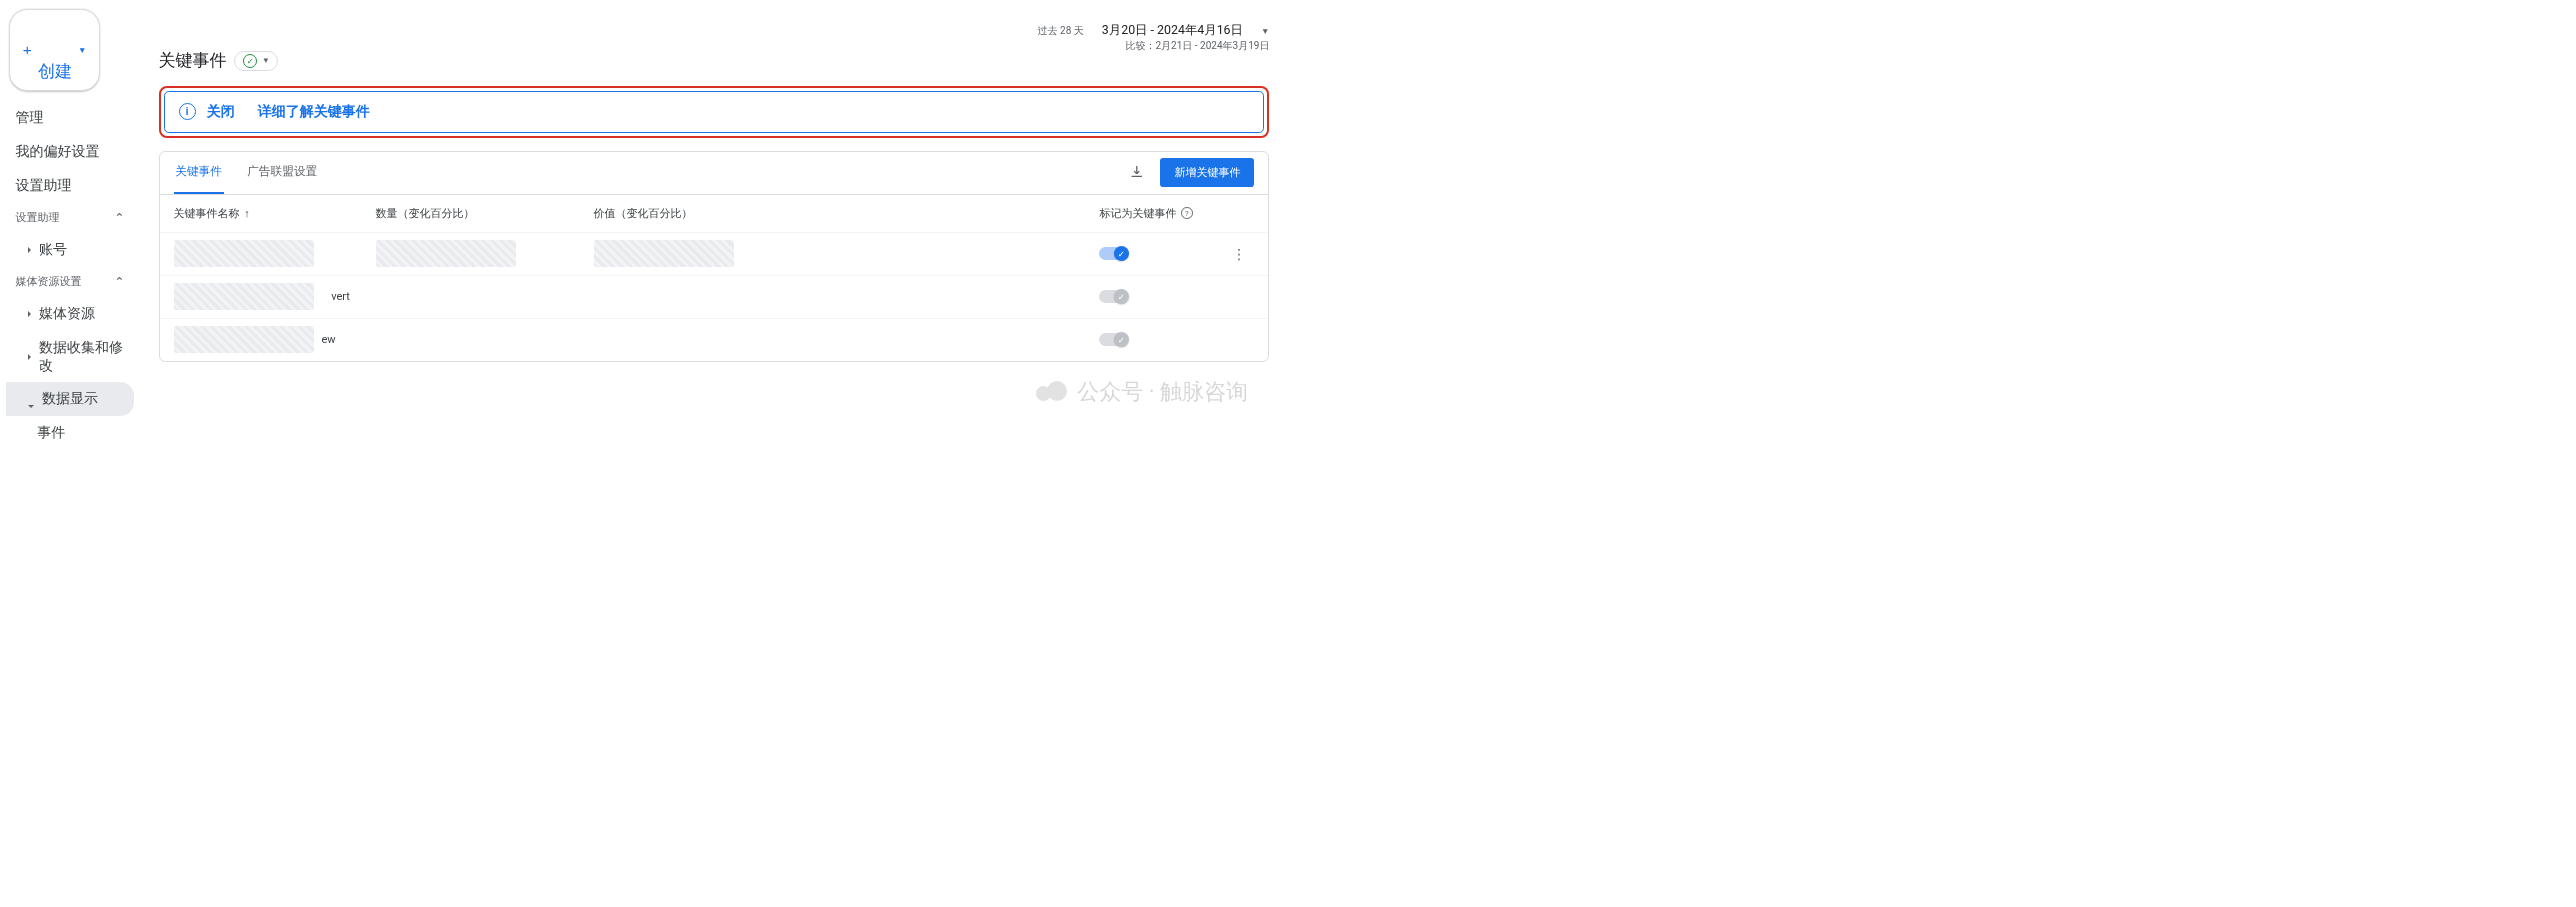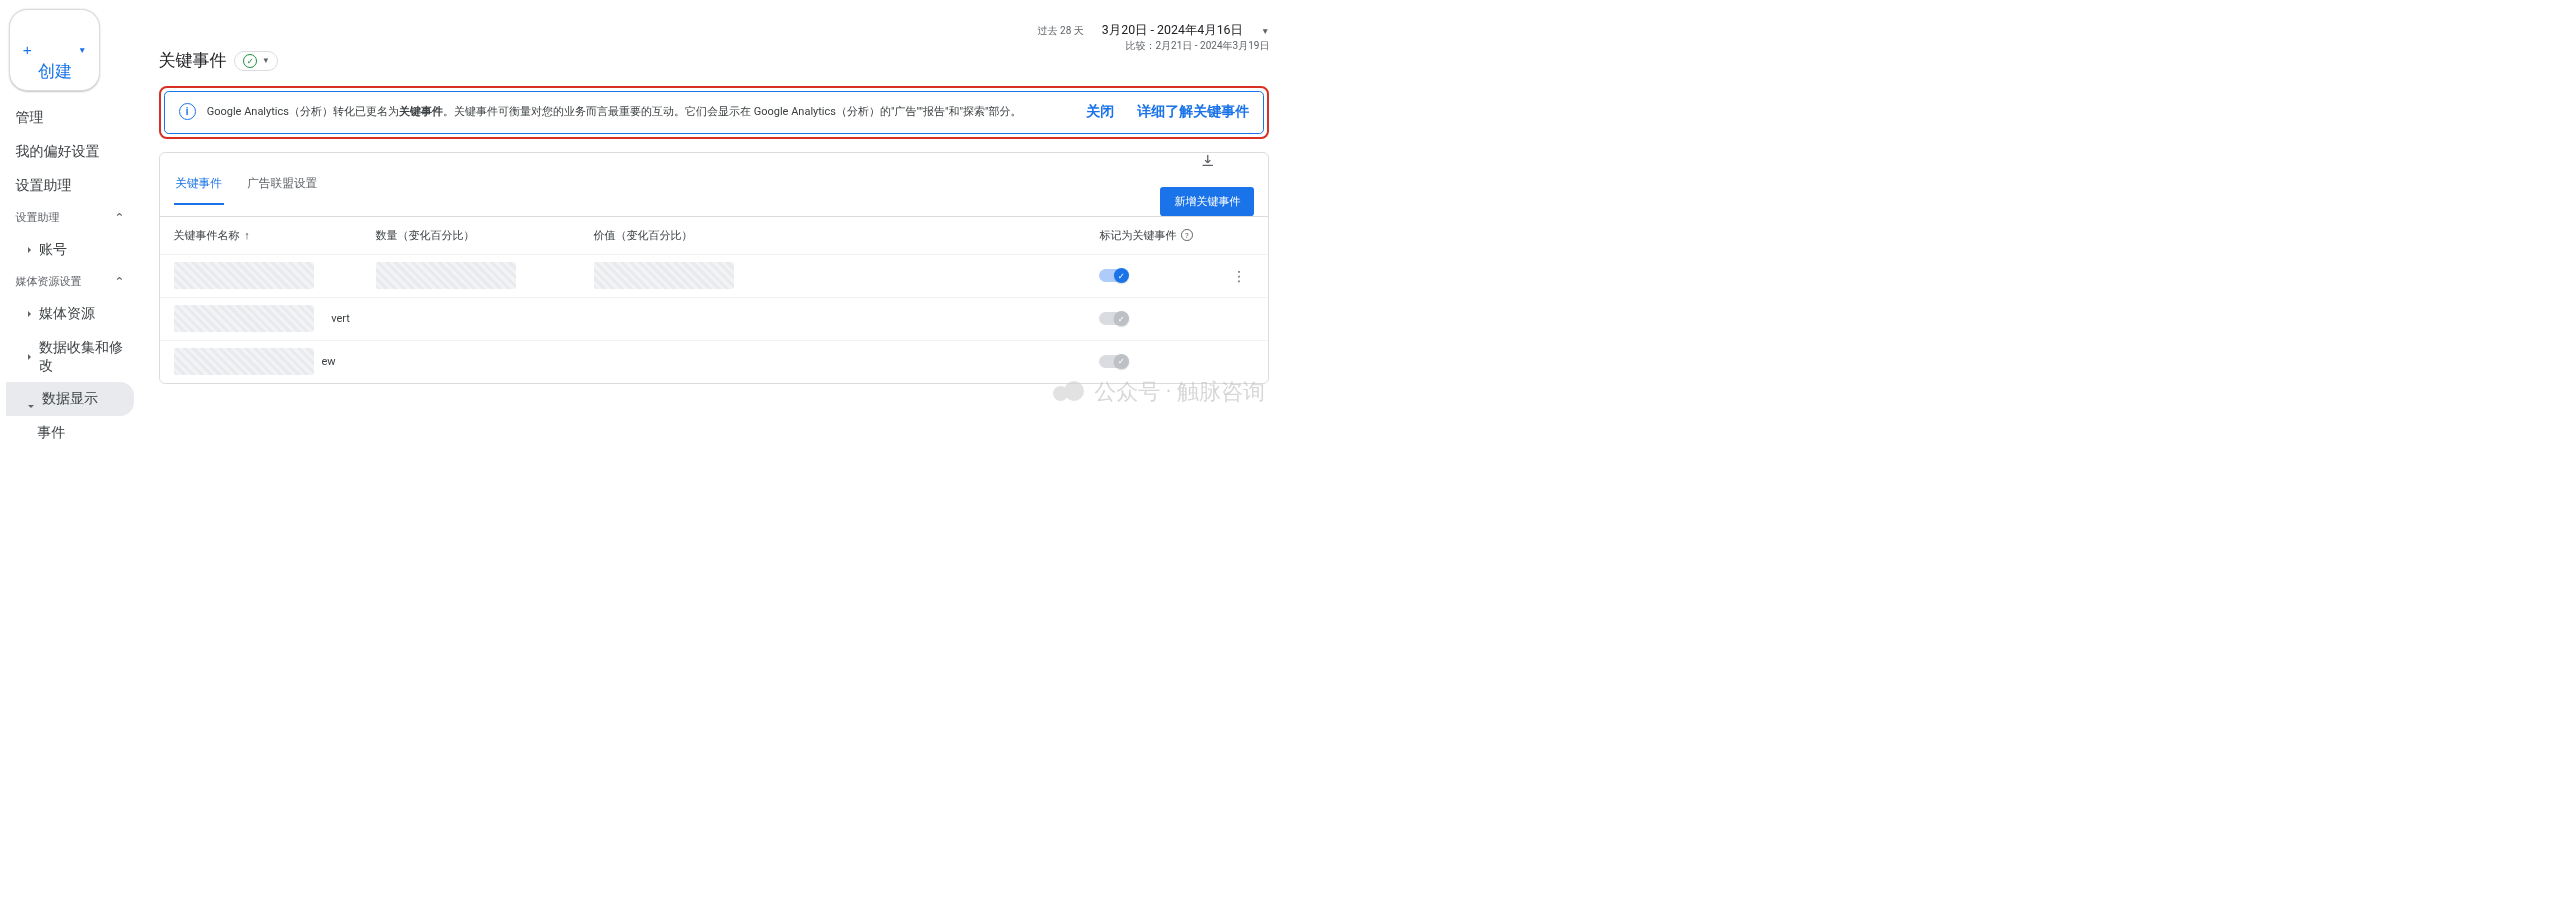--- a/index.html
+++ b/index.html
@@ -45,21 +45,21 @@
 .banner-text { flex: 1; color: #3c4043; line-height: 1.7; font-size: 11px; }
 .banner-text b { font-weight: 700; }
 .banner-actions { display: flex; gap: 23px; align-items: center; flex-shrink: 0; }
 .banner-actions .link { color: #1a73e8; font-size: 14px; cursor: pointer; font-weight: 700; }
 
 .card { border: 0.8px solid #dadce0; border-radius: 6.2px; margin-top: 12.4px; background: #fff; }
 .card-head { display: flex; align-items: center; justify-content: space-between; padding: 0 14px; border-bottom: 0.8px solid #dadce0; }
 .tabs { display: flex; gap: 22px; }
 .tab { padding: 12.4px 1.6px; font-size: 11.7px; color: #5f6368; cursor: pointer; border-bottom: 2.3px solid transparent; }
 .tab.active { color: #1a73e8; border-bottom-color: #1a73e8; font-weight: 500; }
-.head-actions { display: flex; align-items: center; gap: 15.5px; flex-direction: column; }
+.head-actions { display: flex; align-items: center; gap: 15.5px; }
 .dl-icon { font-size: 14px; color: #5f6368; cursor: pointer; }
 .primary-btn { background: #1a73e8; color: #fff; border: none; border-radius: 3.1px; padding: 7px 14px; font-size: 11px; cursor: pointer; font-weight: 500; }
 
 .cols { display: flex; padding: 11px 14px; font-size: 11px; color: #3c4043; align-items: center; }
 .col-name { flex: 0 0 202px; display: flex; align-items: center; gap: 4.7px; }
 .col-qty { flex: 0 0 218px; }
 .col-val { flex: 0 0 218px; }
 .col-mark { flex: 0 0 124px; display: flex; align-items: center; gap: 4.7px; }
 .col-spacer { flex: 1; }
 .col-menu { flex: 0 0 31px; text-align: center; }
@@ -68,21 +68,21 @@
 .row { display: flex; padding: 7.8px 14px; align-items: center; border-top: 0.8px solid #f1f3f4; min-height: 36px; }
 .blur { width: 140px; height: 26.4px; background: repeating-linear-gradient(45deg, #e8eaed, #e8eaed 3.1px, #f1f3f4 3.1px, #f1f3f4 6.2px); border-radius: 2.3px; }
 .toggle { width: 28px; height: 12.4px; border-radius: 7.8px; position: relative; }
 .toggle.on { background: #aecbfa; }
 .toggle.off { background: #dadce0; }
 .toggle .knob { position: absolute; width: 15.5px; height: 15.5px; border-radius: 50%; top: -1.6px; box-shadow: 0 0.8px 1.6px rgba(0,0,0,.2); }
 .toggle.on .knob { right: -1.6px; background: #1a73e8; display: flex; align-items: center; justify-content: center; color: #fff; font-size: 8.5px; }
 .toggle.off .knob { right: -1.6px; background: #bdc1c6; display: flex; align-items: center; justify-content: center; color: #fff; font-size: 8.5px; }
 .kebab { font-size: 14px; color: #5f6368; cursor: pointer; }
 
-.watermark { position: absolute; right: 23px; bottom: 47px; font-size: 22px; color: #bdbdbd; opacity: .6; pointer-events: none; display: flex; align-items: center; gap: 7.8px; }
+.watermark { position: absolute; right: 40px; bottom: 47px; font-size: 22px; color: #bdbdbd; opacity: .6; pointer-events: none; display: flex; align-items: center; gap: 7.8px; }
 .wm-ic { width: 34px; height: 28px; position: relative; }
 .wm-ic .c1, .wm-ic .c2 { position: absolute; border-radius: 50%; background: #cfcfcf; }
 .wm-ic .c1 { width: 15.5px; height: 15.5px; left: 0; top: 7.8px; }
 .wm-ic .c2 { width: 20px; height: 20px; left: 11px; top: 3.1px; }
 </style>
 </head>
 <body>
 
 <div class="app">
   <aside class="sidebar">
@@ -149,23 +149,20 @@
       <h1 class="page-title">关键事件</h1>
       <div class="status-pill">
         <span class="check-circ">✓</span>
         <span class="pill-drop">▼</span>
       </div>
     </div>
 
     <div class="banner-wrap">
       <div class="banner">
         <span class="info-icon">i</span>
-        <div class="banner-text">
-          <span>Google Analytics（分析）转化已更名为</span><b>关键事件</b><span>。关键事件可衡量对您的业务而言最重要的互动。它们会显示在 Google Analytics（分析）的"广告""报告"和"探索"部分。</span>
-        </div>
         <div class="banner-actions">
           <span class="link">关闭</span>
           <span class="link">详细了解关键事件</span>
         </div>
       </div>
     </div>
 
     <div class="card">
       <div class="card-head">
         <div class="tabs">

